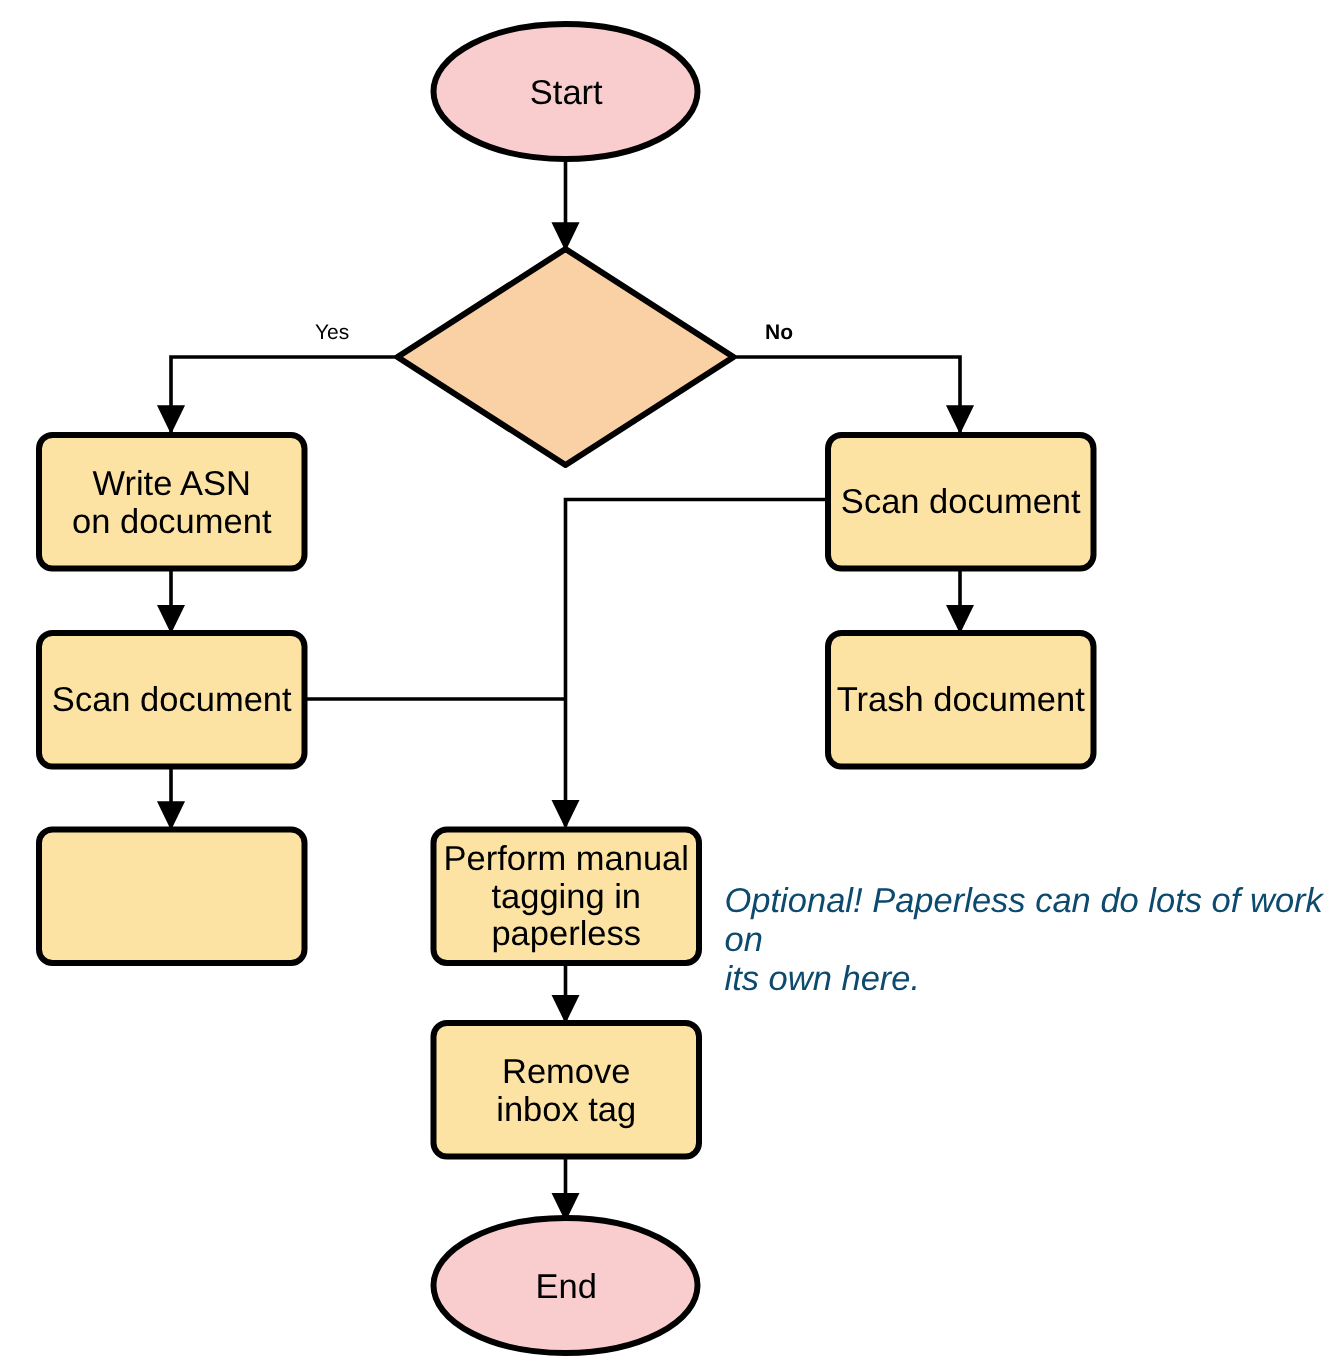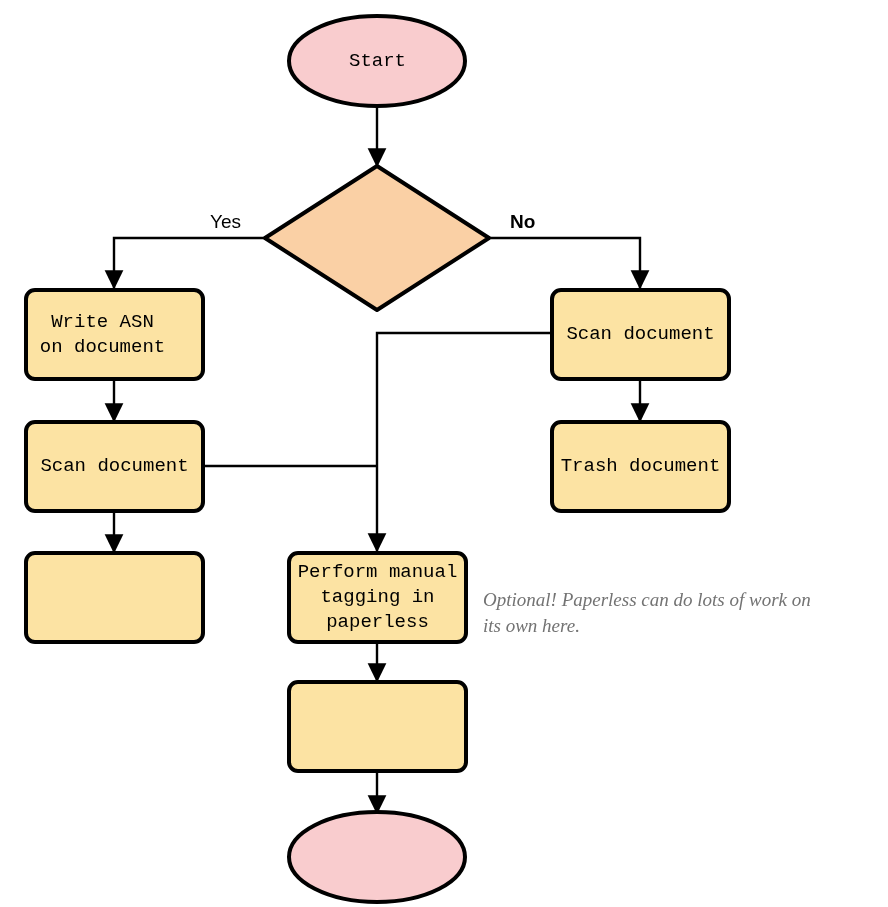--- a/index.html
+++ b/index.html
@@ -26,40 +26,40 @@
     width: 888px;
     height: 907px;
   }
   .node-label {
     position: absolute;
     display: flex;
     align-items: center;
     justify-content: center;
     text-align: center;
     color: #000000;
-    font-family: Liberation Mono, monospace;
-    font-size: 19px;
+    font-family: Liberation Sans, sans-serif;
+    font-size: 23px;
     line-height: 25px;
     white-space: pre-line;
     pointer-events: none;
   }
   .edge-label {
     position: absolute;
     color: #000000;
     font-family: "Liberation Sans", sans-serif;
-    font-size: 19px;
+    font-size: 14px;
     line-height: 21px;
     white-space: pre;
   }
   .annotation-text {
     position: absolute;
-    color: #737373;
-    font-family: Liberation Serif, serif;
+    color: #0c4a6e;
+    font-family: Liberation Sans, sans-serif;
     font-style: italic;
-    font-size: 19px;
+    font-size: 23px;
     line-height: 26px;
     white-space: pre-line;
   }
 </style>
 </head>
 <body>
 
 <div id="flowchart-root">
 
   <svg id="flow-svg" viewBox="0 0 888 907" xmlns="http://www.w3.org/2000/svg">
@@ -109,35 +109,38 @@
     <rect x="289" y="553" width="177" height="89" rx="9" ry="9" fill="#fce3a3" stroke="#000000" stroke-width="4"></rect>
 
     <rect x="289" y="682" width="177" height="89" rx="9" ry="9" fill="#fce3a3" stroke="#000000" stroke-width="4"></rect>
 
     <ellipse cx="377" cy="857" rx="88" ry="45" fill="#f9ccce" stroke="#000000" stroke-width="4"></ellipse>
   </svg>
 
   <div class="node-label" style="left:289px; top:16px; width:177px; height:90px;">Start</div>
 
 
-  <div class="node-label" style="left:14px; top:290px; width:177px; height:89px;">Write ASN
+  <div class="node-label" style="left:26px; top:290px; width:177px; height:89px;">Write ASN
 on document</div>
 
   <div class="node-label" style="left:26px; top:422px; width:177px; height:89px;">Scan document</div>
 
 
   <div class="node-label" style="left:552px; top:290px; width:177px; height:89px;">Scan document</div>
 
   <div class="node-label" style="left:552px; top:422px; width:177px; height:89px;">Trash document</div>
 
   <div class="node-label" style="left:289px; top:553px; width:177px; height:89px;">Perform manual
 tagging in
 paperless</div>
 
+  <div class="node-label" style="left:289px; top:682px; width:177px; height:89px;">Remove
+inbox tag</div>
 
+  <div class="node-label" style="left:289px; top:812px; width:177px; height:90px;">End</div>
 
   <div class="edge-label" style="left:210px; top:211px;">Yes</div>
 
   <div class="edge-label" style="left:510px; top:211px;font-weight:bold;">No</div>
 
   <div class="annotation-text" style="left:483px; top:587px; width:400px;">Optional! Paperless can do lots of work on
 its own here.</div>
 
 </div>
 

